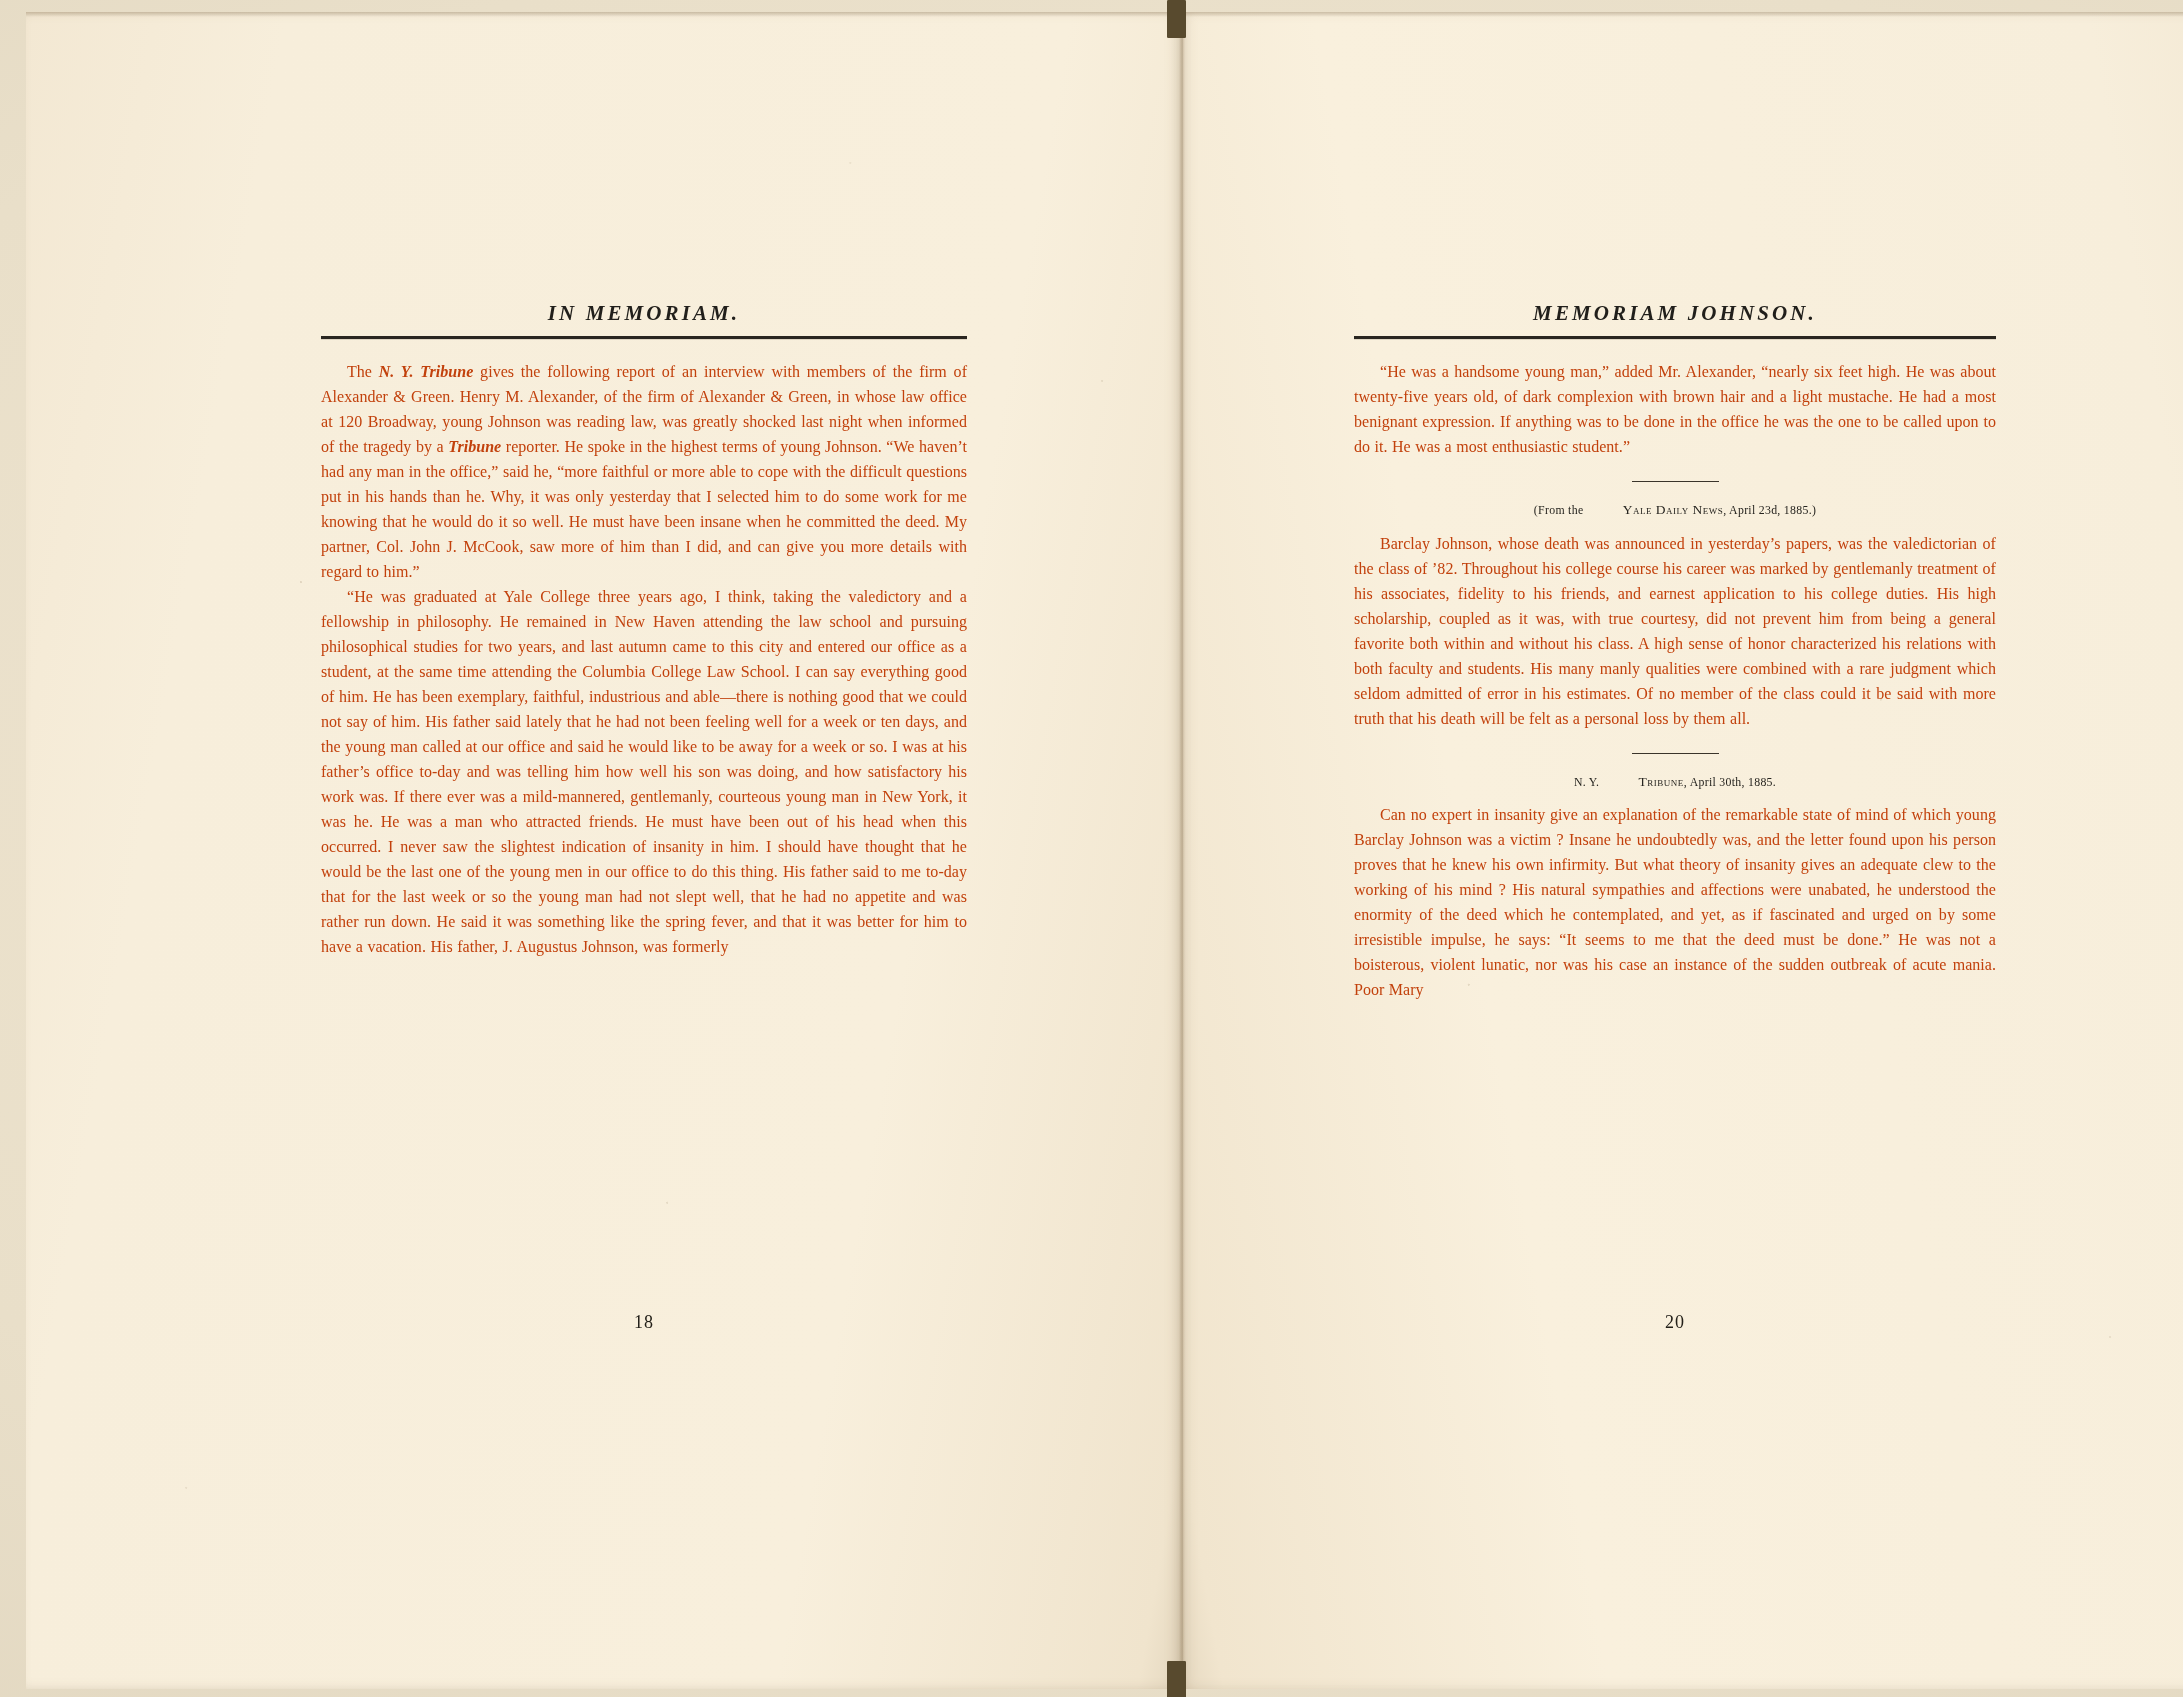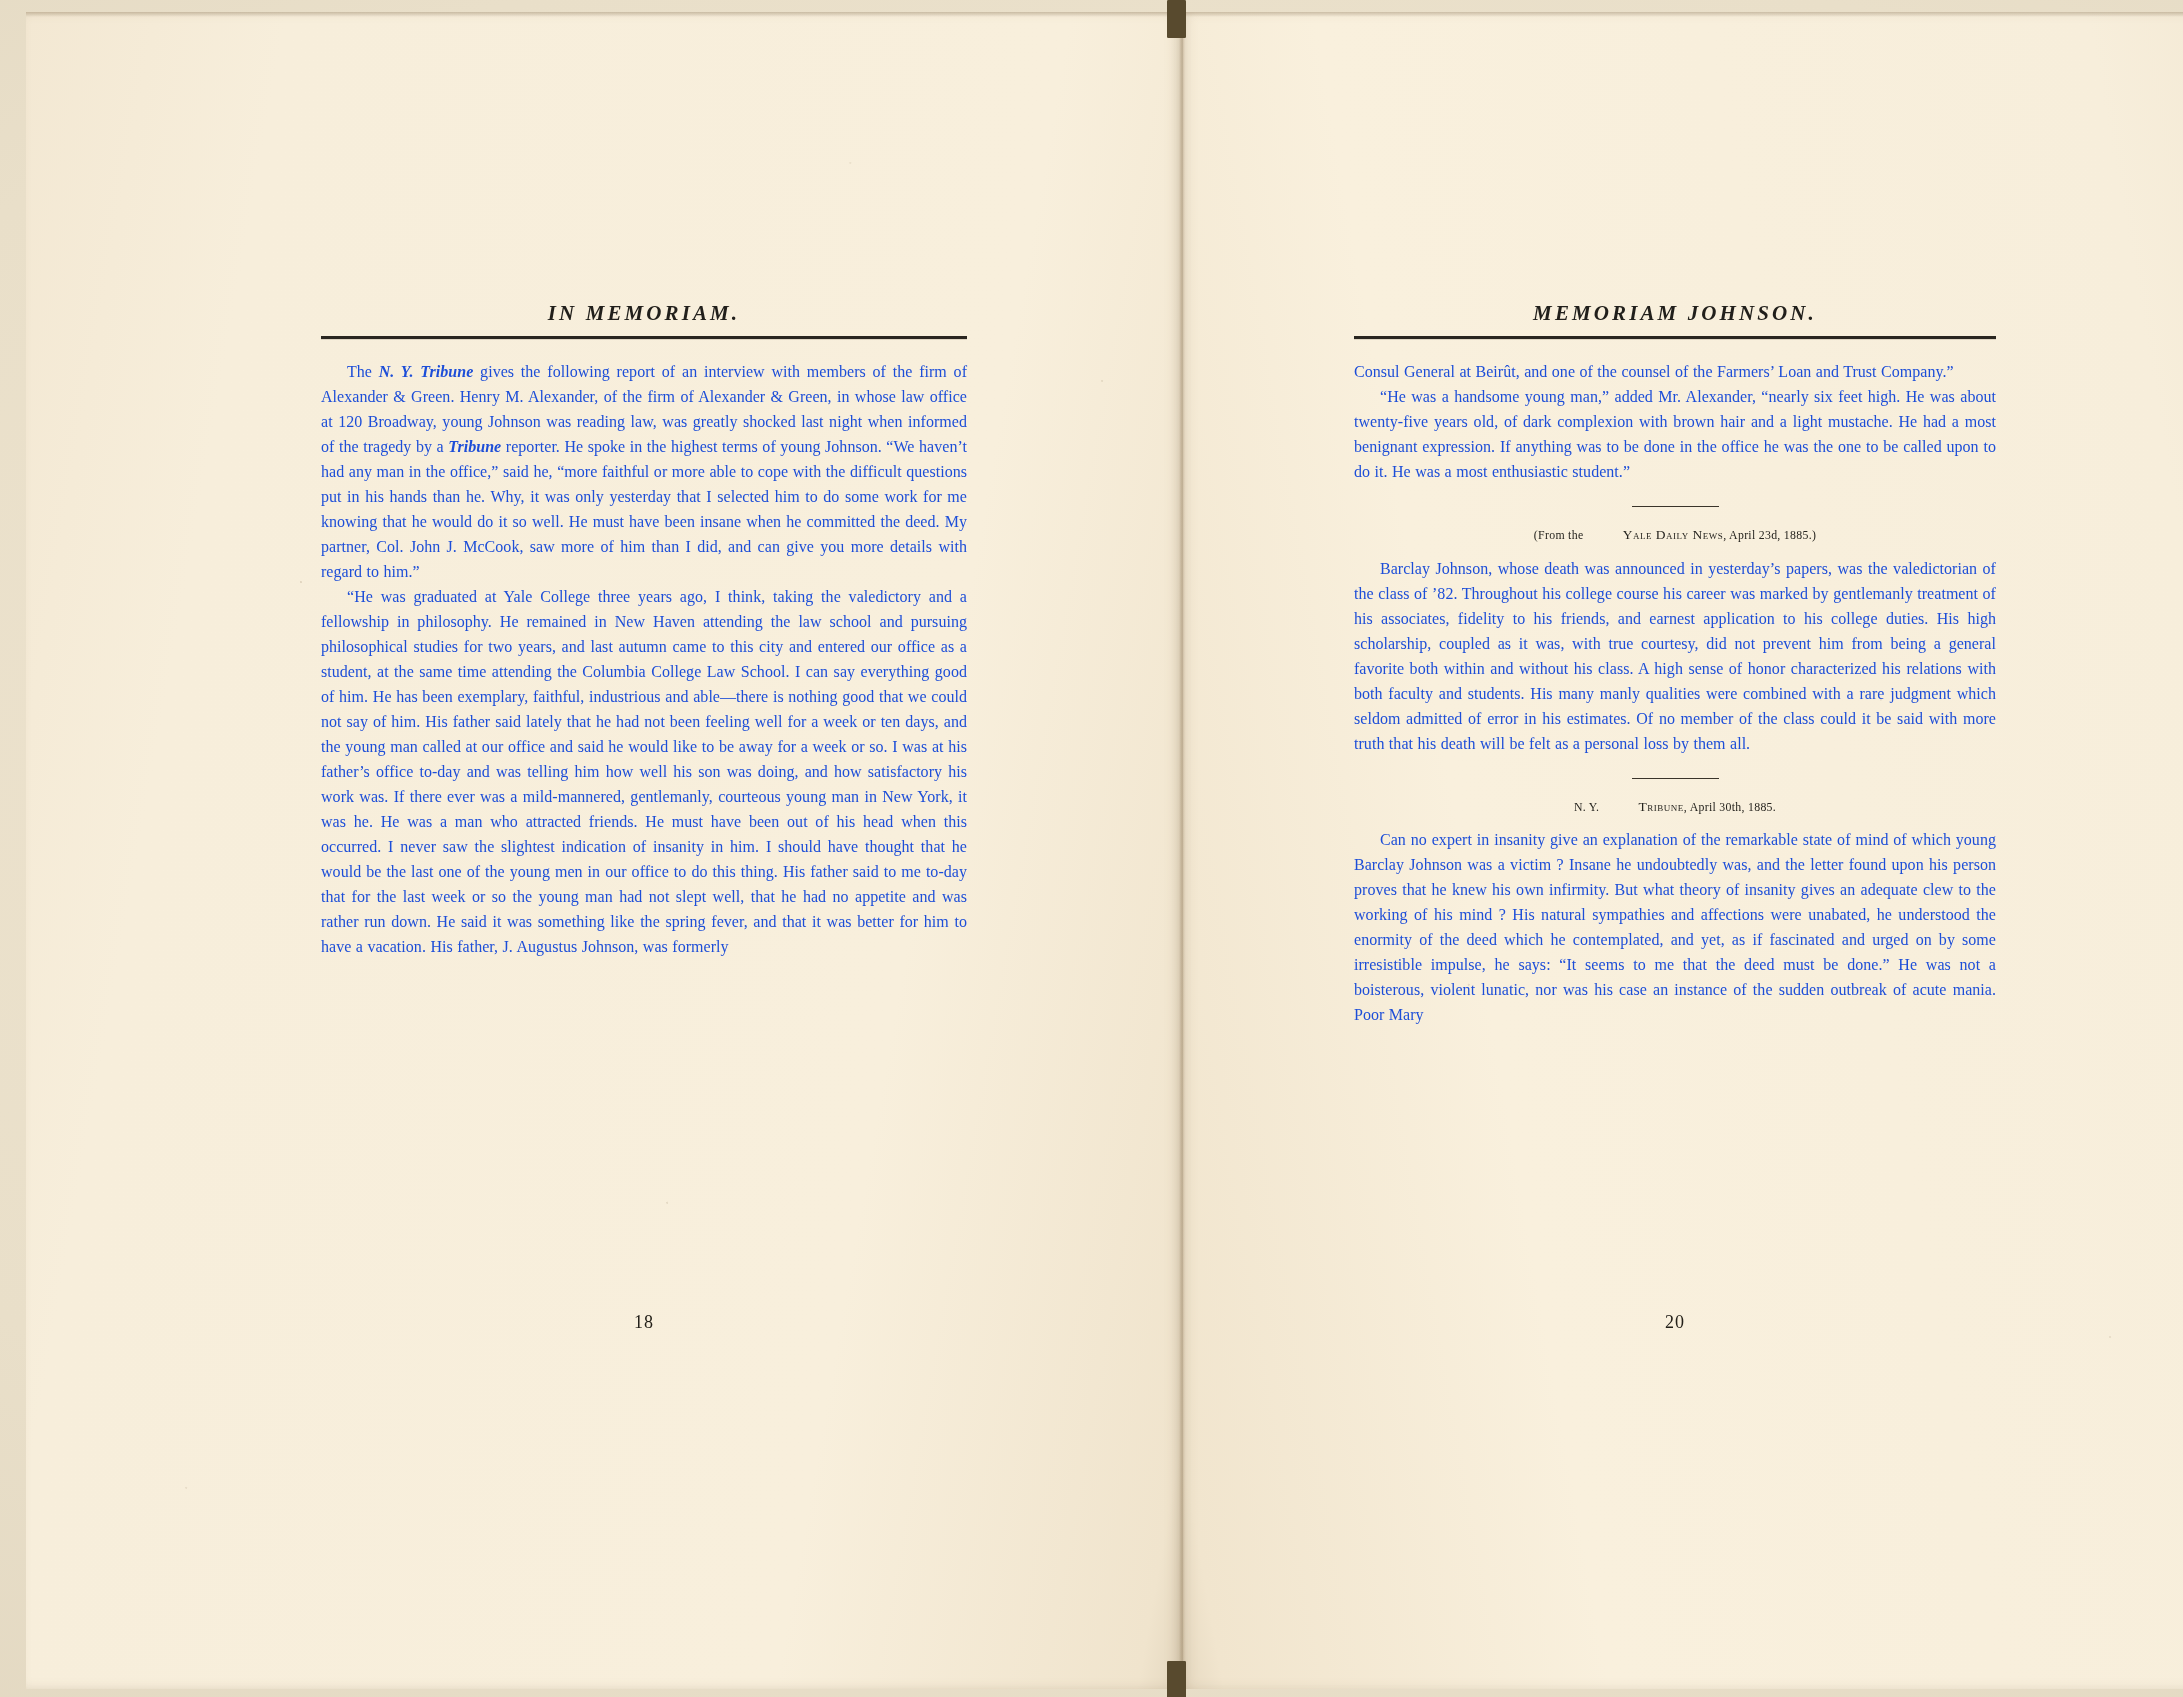--- a/index.html
+++ b/index.html
@@ -117,21 +117,21 @@
   }
 
   p.body {
     margin: 0;
     text-indent: 26px;
     text-align: justify;
     font-size: 16px;
     line-height: 25px;
     letter-spacing: 0.04px;
     word-spacing: 0.4px;
-    color: #1d4ed8;
+    color: #c2410c;
   }
 
   p.body + p.body { margin-top: 0; }
 
   .ital { font-style: italic; font-weight: 700; }
 
   
   .mid-rule {
     width: 87px;
     height: 1.7px;
@@ -221,21 +221,20 @@
   </div>
 
   <div class="folio folio-left">18</div>
 
   <div class="textblock tb-right">
 
     <div class="running-head">MEMORIAM JOHNSON.</div>
 
     <div class="head-rule"></div>
 
-    <p class="body" style="text-indent:0">Consul General at Beirût, and one of the counsel of the Farmers’ Loan and Trust Company.”</p>
 
     <p class="body">“He was a handsome young man,” added Mr. Alexander, “nearly six feet high.  He was about twenty-five years old, of dark complexion with brown hair and a light mustache.  He had a most benignant expression.  If anything was to be done in the office he was the one to be called upon to do it.  He was a most enthusiastic student.”</p>
 
     <div class="mid-rule"></div>
 
     <div class="source-line">
       <span>(From the </span><span class="sc">Yale Daily News</span><span>, April 23d, 1885.)</span>
     </div>
 
     <p class="body">Barclay Johnson, whose death was announced in yesterday’s papers, was the valedictorian of the class of ’82.  Throughout his college course his career was marked by gentlemanly treatment of his associates, fidelity to his friends, and earnest application to his college duties.  His high scholarship, coupled as it was, with true courtesy, did not prevent him from being a general favorite both within and without his class.  A high sense of honor characterized his relations with both faculty and students.  His many manly qualities were combined with a rare judgment which seldom admitted of error in his estimates. Of no member of the class could it be said with more truth that his death will be felt as a personal loss by them all.</p>

